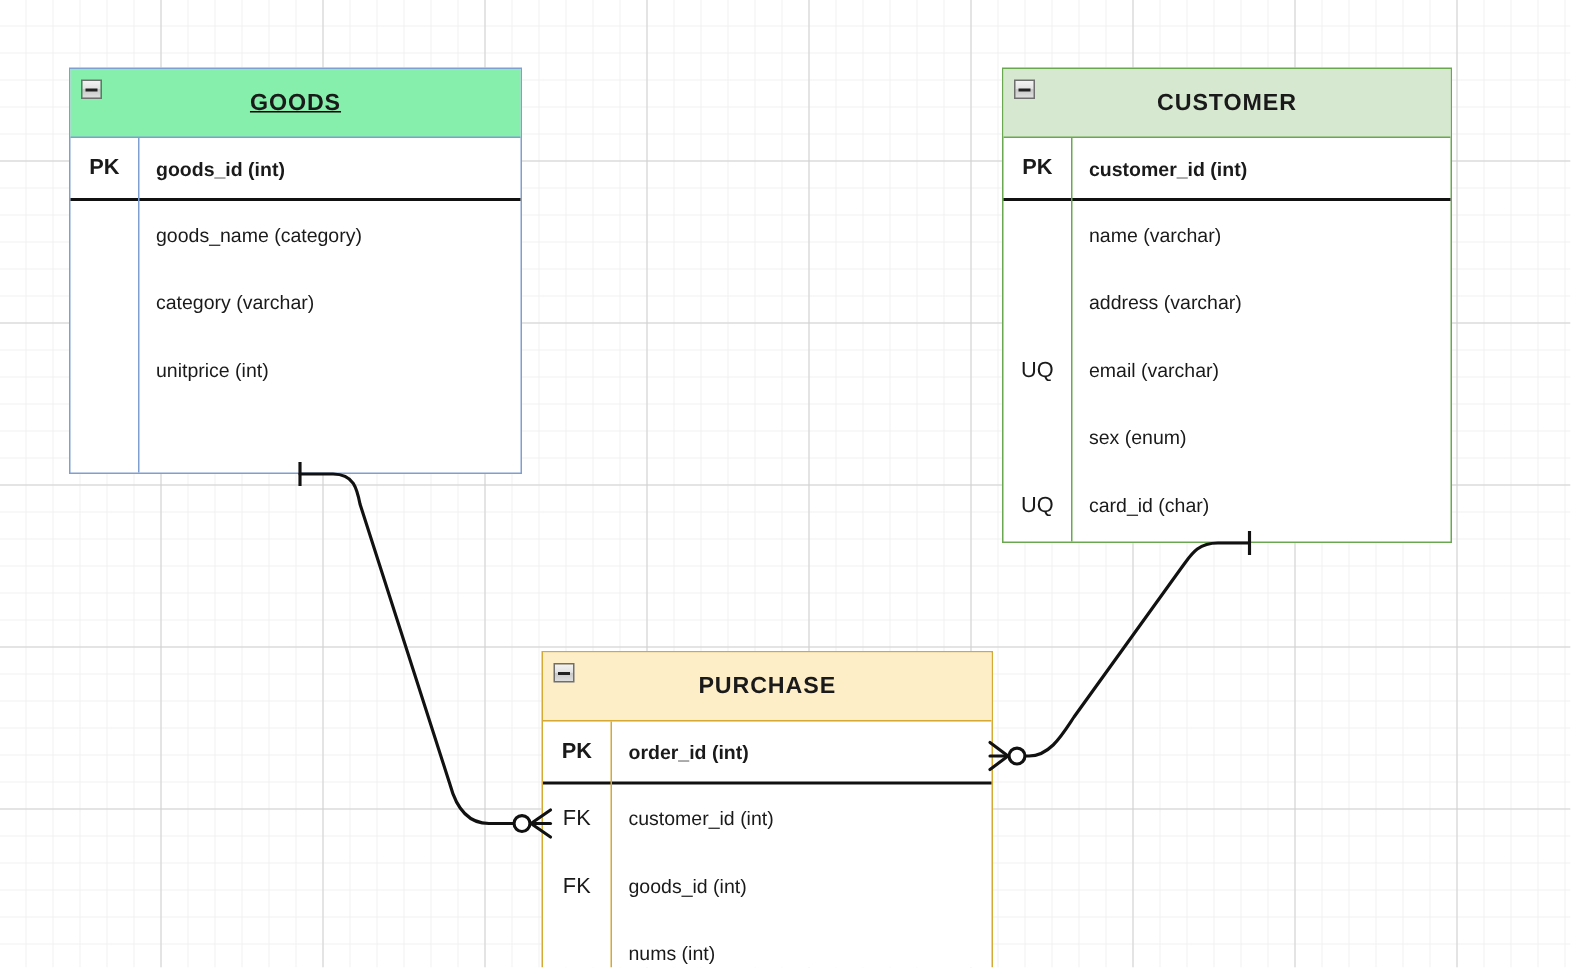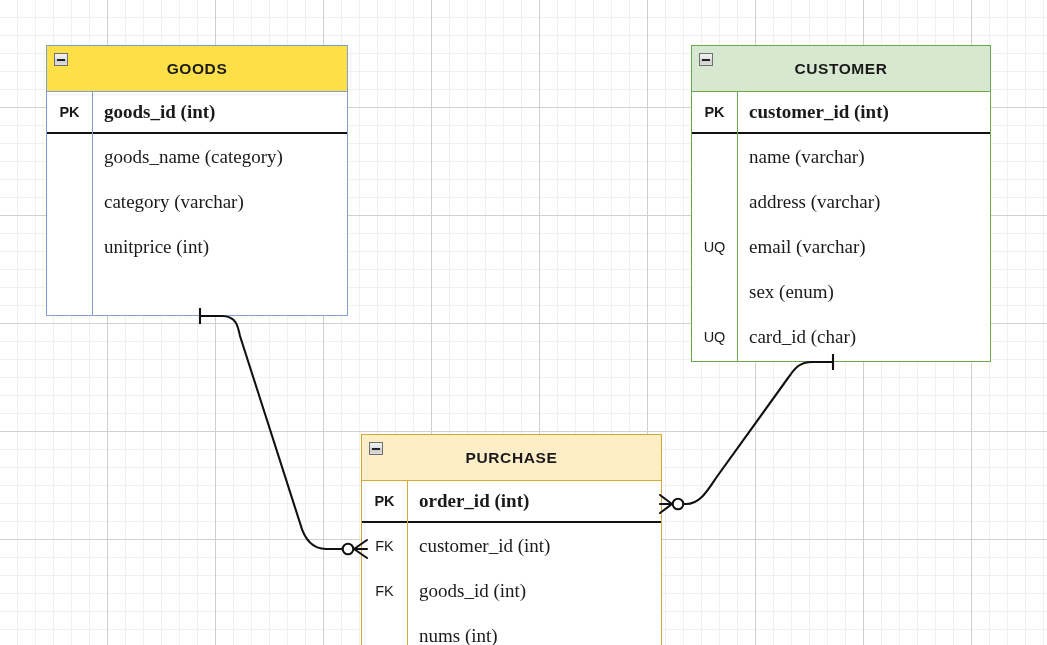--- a/index.html
+++ b/index.html
@@ -83,39 +83,38 @@
     width: 45px;
     flex: 0 0 45px;
     text-align: center;
     font-size: 14.5px;
     color: #1a1a1a;
     box-sizing: border-box;
   }
   .col-name {
     flex: 1 1 auto;
     padding-left: 12px;
-    font-size: 19px;
+    font-size: 13px;
     color: #1a1a1a;
     box-sizing: border-box;
-    font-family: Liberation Serif, serif;
   }
   .vdiv {
     position: absolute;
     top: 0;
     bottom: 0;
     width: 1px;
   }
   .row.pk-row .col-key,
   .row.pk-row .col-name {
     font-weight: bold;
   }
 
   
   #entity-goods { border-color: #7f9fd1; }
-  #entity-goods .entity-header { background: #fde047; border-bottom-color: #7f9fd1; }
+  #entity-goods .entity-header { background: #86efac; border-bottom-color: #7f9fd1; text-decoration: underline; }
   #entity-goods .vdiv { background: #7f9fd1; }
 
   
   #entity-customer { border-color: #6aa84f; }
   #entity-customer .entity-header { background: #d6e8d0; border-bottom-color: #6aa84f; }
   #entity-customer .vdiv { background: #6aa84f; }
 
   
   #entity-purchase { border-color: #d6a935; }
   #entity-purchase .entity-header { background: #fdeec8; border-bottom-color: #d6a935; }
@@ -153,21 +152,21 @@
       <div class="row">
         <span class="col-key"></span>
         <span class="col-name">category (varchar)</span>
       </div>
       <div class="row">
         <span class="col-key"></span>
         <span class="col-name">unitprice (int)</span>
       </div>
       <div class="vdiv" style="left: 45px; top: 46px; bottom: 0px;"></div>
     </div>
-    <div class="entity" id="entity-customer" style="left: 691px; top: 45px; width: 300px; height: 317px;">
+    <div class="entity" id="entity-customer" style="left: 668px; top: 45px; width: 300px; height: 317px;">
       <div class="entity-header">
         <span class="collapse-icon">
           <i></i>
         </span>
         <span class="entity-title">CUSTOMER</span>
       </div>
       <div class="row pk-row">
         <span class="col-key">PK</span>
         <span class="col-name">customer_id (int)</span>
       </div>

